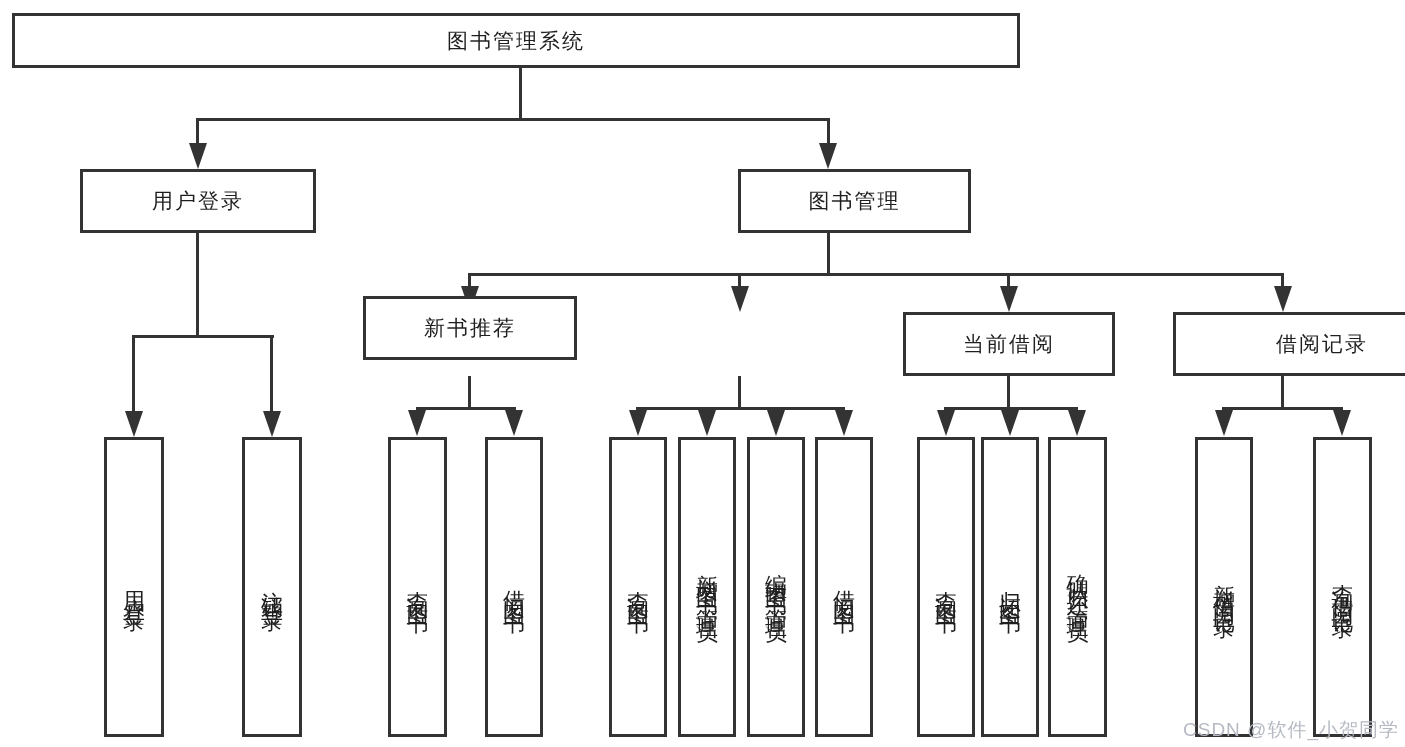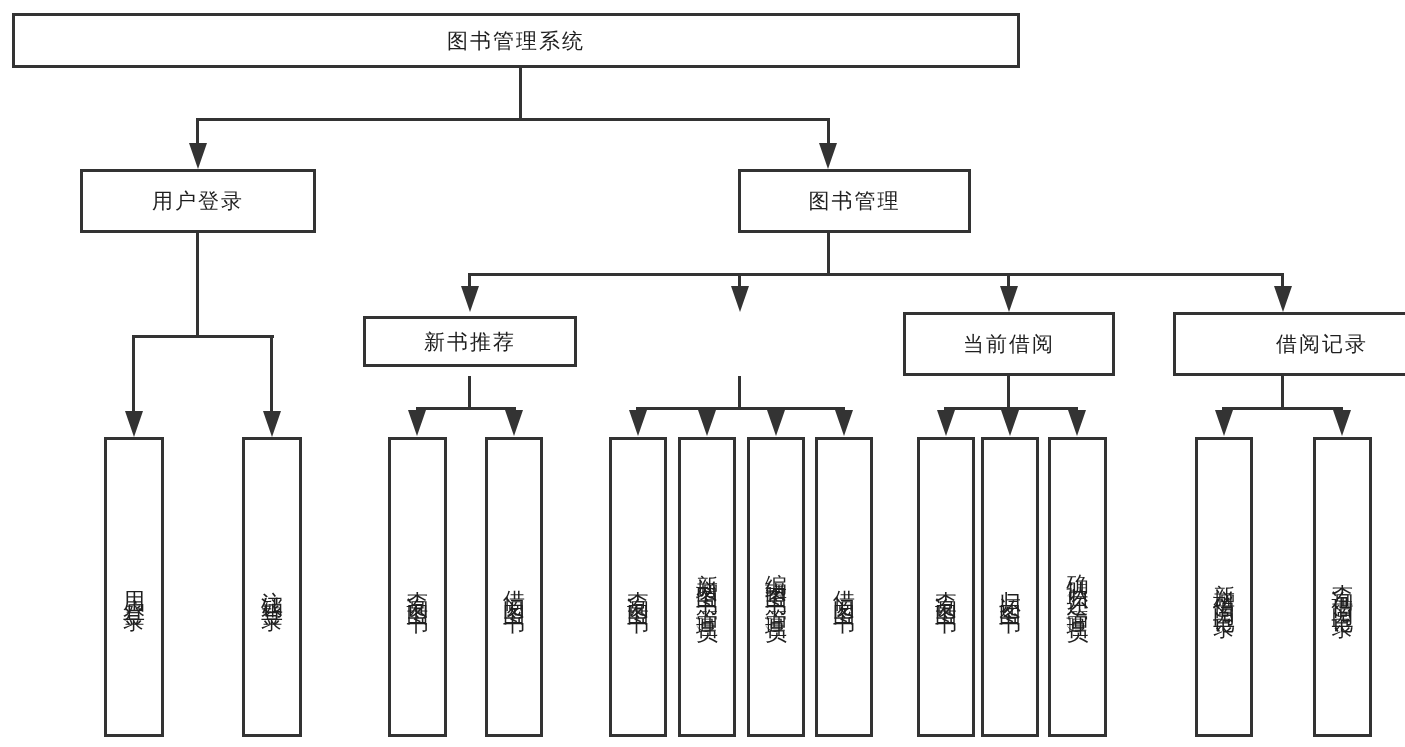--- a/index.html
+++ b/index.html
@@ -66,21 +66,21 @@
 
   <div class="v-line" style="left:468px;top:276px;height:12px;"></div>
   <div class="arrow-head" style="left:461px;top:286px;"></div>
   <div class="v-line" style="left:738px;top:276px;height:12px;"></div>
   <div class="arrow-head" style="left:731px;top:286px;"></div>
   <div class="v-line" style="left:1007px;top:276px;height:12px;"></div>
   <div class="arrow-head" style="left:1000px;top:286px;"></div>
   <div class="v-line" style="left:1281px;top:276px;height:12px;"></div>
   <div class="arrow-head" style="left:1274px;top:286px;"></div>
 
-  <div class="node" style="left:363px;top:316px;width:214px;height:51px;">新书推荐</div>
+  <div class="node" style="left:363px;top:296px;width:214px;height:64px;">新书推荐</div>
   <div class="node" style="left:903px;top:312px;width:212px;height:64px;">当前借阅</div>
   <div class="node" style="left:1173px;top:312px;width:254px;height:64px;padding-left:44px;">借阅记录</div>
 
   <div class="v-line" style="left:196px;top:233px;height:104px;"></div>
   <div class="h-line" style="left:132px;top:335px;width:142px;"></div>
   <div class="v-line" style="left:132px;top:335px;height:78px;"></div>
   <div class="arrow-head" style="left:125px;top:411px;"></div>
   <div class="v-line" style="left:270px;top:335px;height:78px;"></div>
   <div class="arrow-head" style="left:263px;top:411px;"></div>
 
@@ -118,14 +118,15 @@
   <div class="leaf" style="left:747px;top:437px;width:58px;height:300px;">编辑图书（管理员）</div>
   <div class="leaf" style="left:815px;top:437px;width:58px;height:300px;">借阅图书</div>
 
   <div class="leaf" style="left:917px;top:437px;width:58px;height:300px;">查询图书</div>
   <div class="leaf" style="left:981px;top:437px;width:58px;height:300px;">归还图书</div>
   <div class="leaf" style="left:1048px;top:437px;width:59px;height:300px;">确认归还（管理员）</div>
 
   <div class="leaf" style="left:1195px;top:437px;width:58px;height:300px;">新增借阅记录</div>
   <div class="leaf" style="left:1313px;top:437px;width:59px;height:300px;">查询借阅记录</div>
 
+  <div class="watermark">CSDN @软件_小贺同学</div>
 
 </div>
 
 </body></html>

